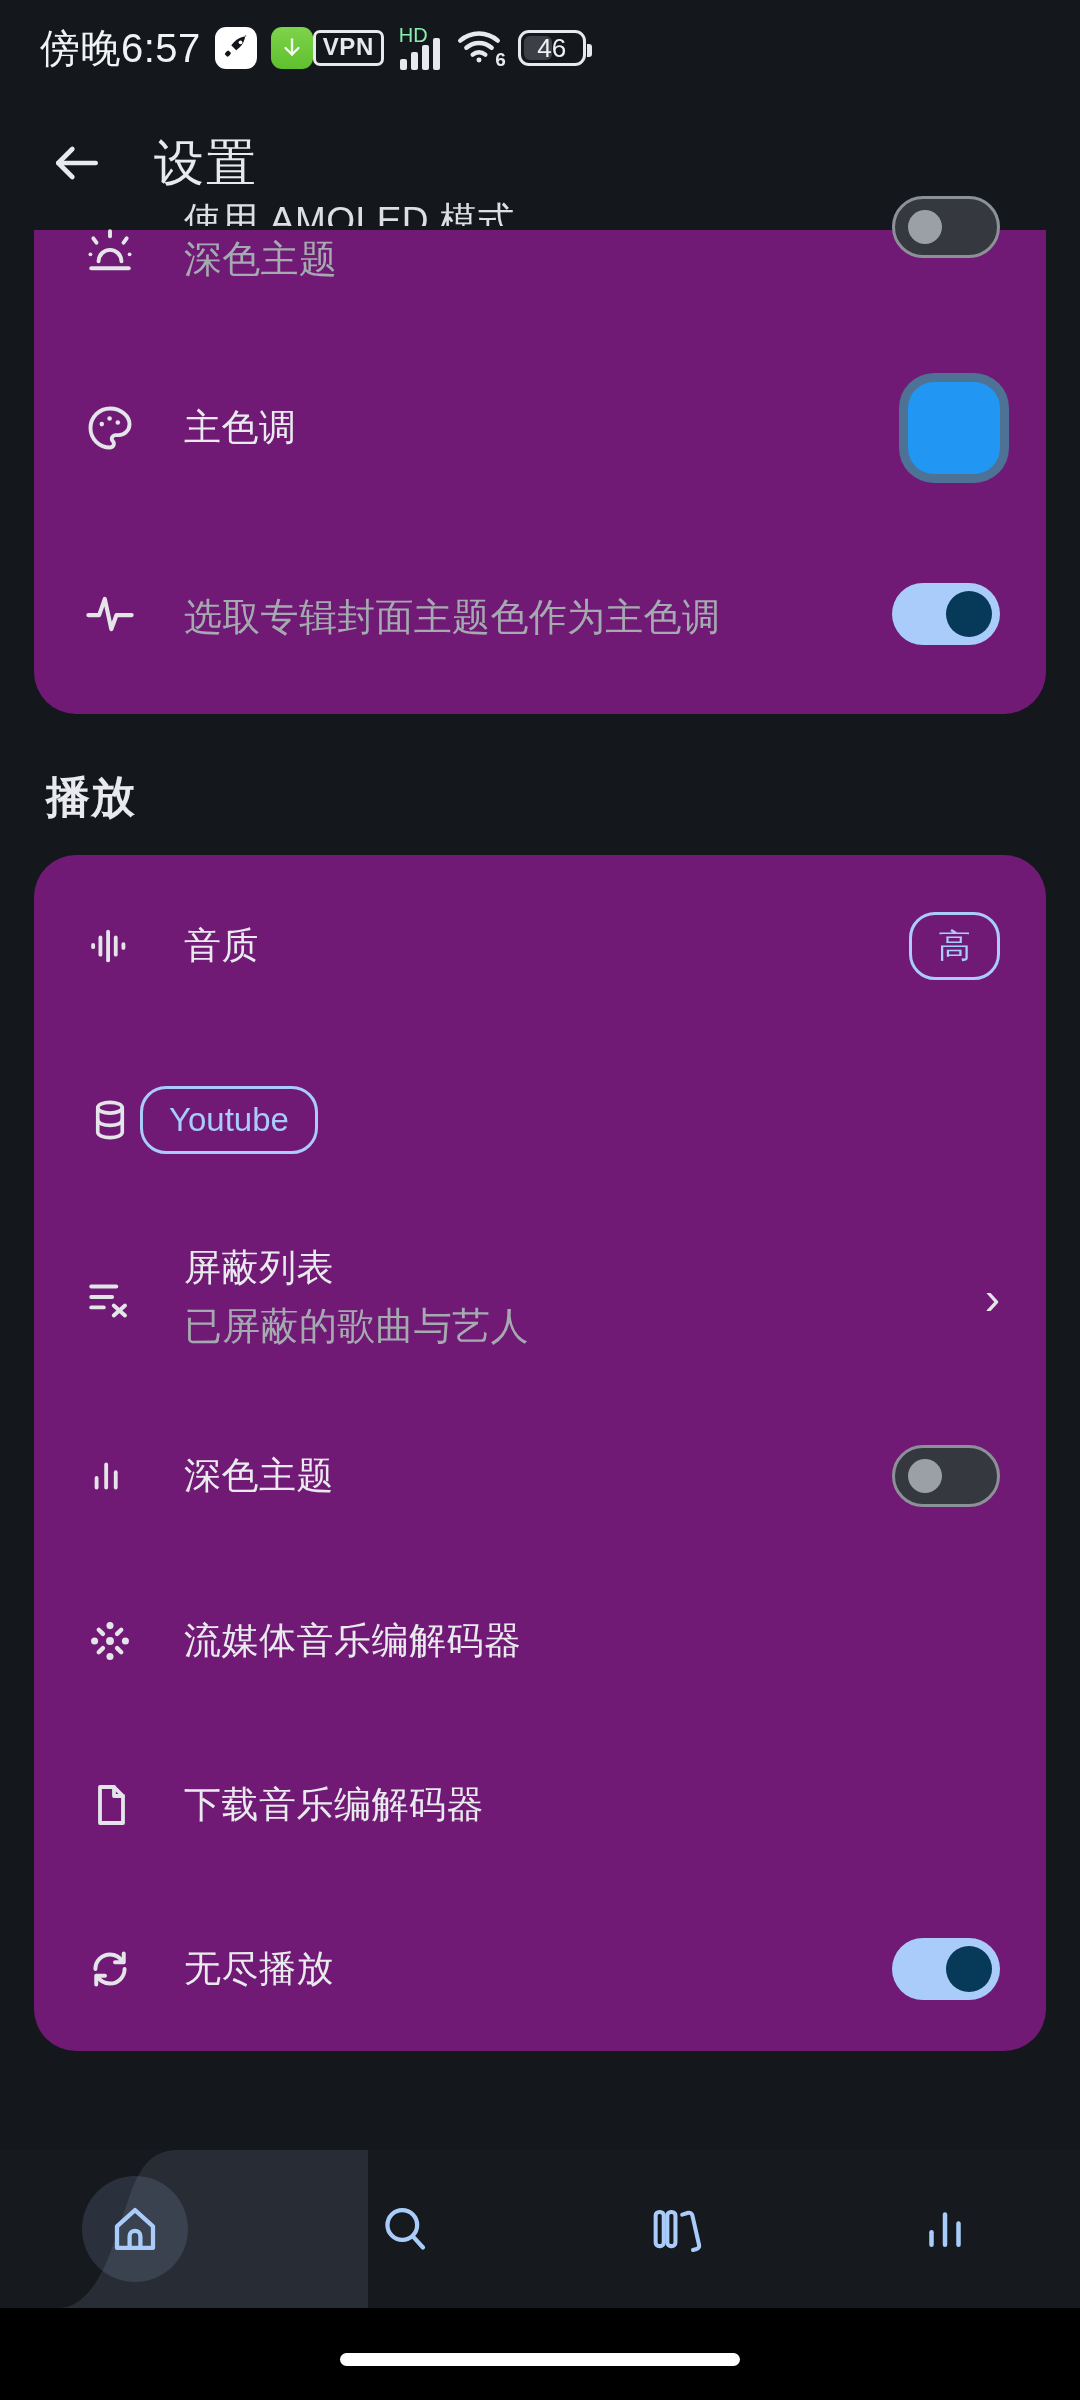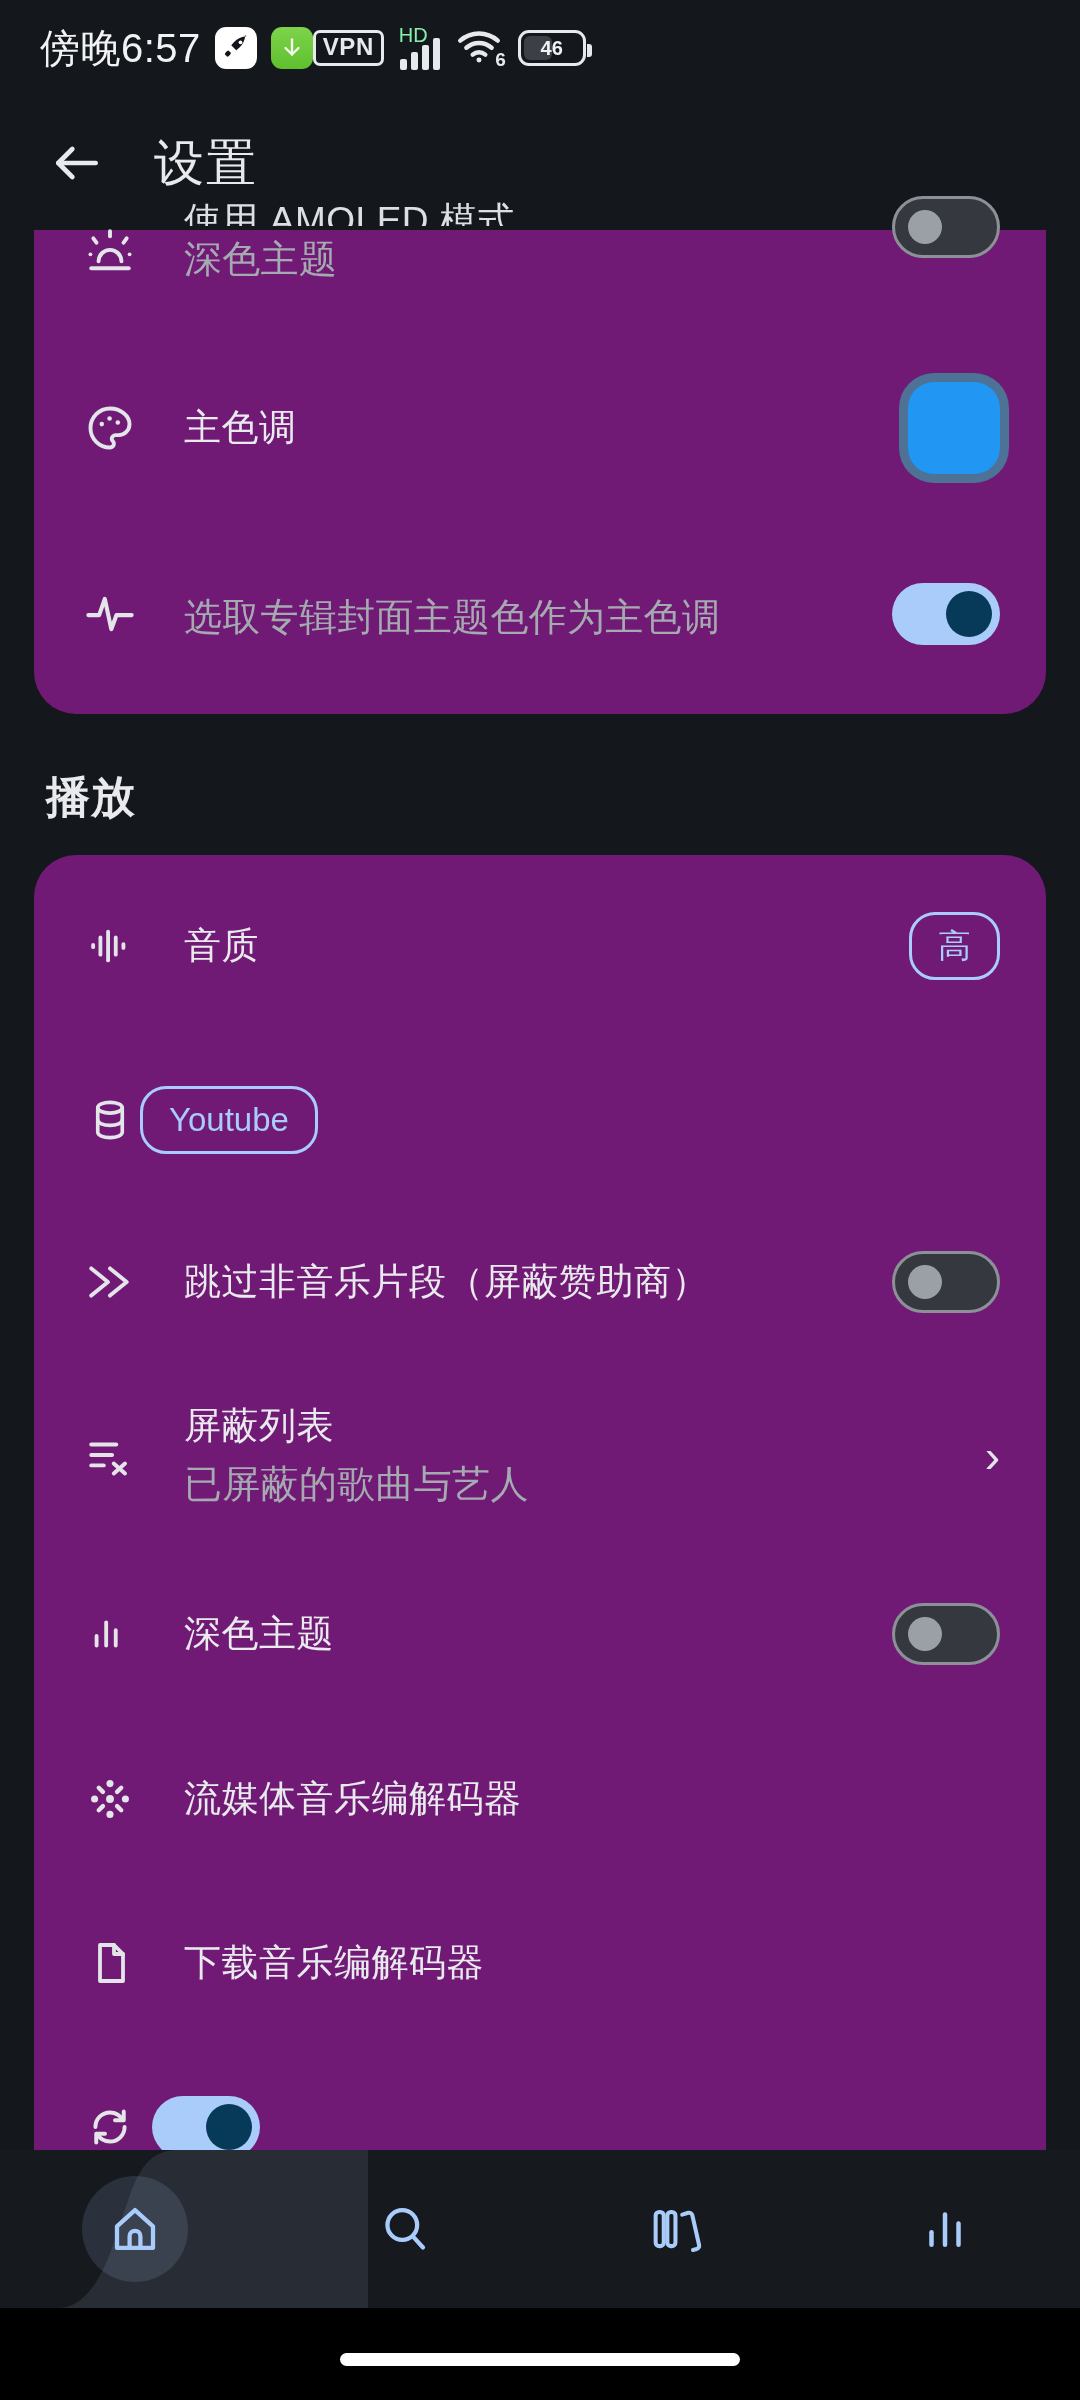--- a/index.html
+++ b/index.html
@@ -64,21 +64,21 @@
   .batt::after {
     content:""; position:absolute; right:-9px; top:11px;
     width:5px; height:13px; background:#E7E9EC; border-radius:0 3px 3px 0;
   }
   .batt-fill {
     position:absolute; left:3px; top:3px; bottom:3px;
     width:46%; background:#3C4046; border-radius:6px;
   }
   .batt-num {
     position:relative; width:100%; text-align:center;
-    color:#F1F2F4; font-size:20px; font-weight:bold; line-height:1;
+    color:#F1F2F4; font-size:26px; font-weight:normal; line-height:1;
   }
 
   
   .appbar {
     position:absolute; top:96px; left:0; width:1080px; height:134px;
     display:flex; align-items:center;
   }
   .back-btn {
     width:110px; height:110px; margin-left:22px;
     display:flex; align-items:center; justify-content:center;
@@ -337,36 +337,20 @@
             <ellipse cx="12" cy="5.6" rx="6.4" ry="2.8"></ellipse>
             <path d="M5.6 5.6v12.8c0 1.55 2.87 2.8 6.4 2.8s6.4-1.25 6.4-2.8V5.6"></path>
             <path d="M5.6 12c0 1.55 2.87 2.8 6.4 2.8s6.4-1.25 6.4-2.8"></path>
           </svg>
         </div>
         <div class="row-trail">
           <div class="chip">Youtube</div>
         </div>
       </div>
 
-      <div class="row" style="min-height:158px;">
-        <div class="row-ico">
-          <svg width="50" height="50" viewBox="0 0 24 24" fill="none" stroke="#E3E5E9" stroke-width="1.9" stroke-linecap="round" stroke-linejoin="round">
-            <polyline points="3,5.5 11,12 3,18.5"></polyline>
-            <polyline points="12,5.5 20,12 12,18.5"></polyline>
-          </svg>
-        </div>
-        <div class="row-text">
-          <div class="row-title">跳过非音乐片段（屏蔽赞助商）</div>
-        </div>
-        <div class="row-trail">
-          <div class="sw off">
-              <span class="knob"></span>
-            </div>
-        </div>
-      </div>
 
       <div class="row" style="min-height:190px;">
         <div class="row-ico">
           <svg width="50" height="50" viewBox="0 0 24 24" fill="none" stroke="#E3E5E9" stroke-width="1.9" stroke-linecap="round" stroke-linejoin="round">
             <line x1="3" y1="6.5" x2="15" y2="6.5"></line>
             <line x1="3" y1="11.5" x2="13" y2="11.5"></line>
             <line x1="3" y1="16.5" x2="9" y2="16.5"></line>
             <line x1="13.8" y1="15.6" x2="19.2" y2="20.4"></line>
             <line x1="19.2" y1="15.6" x2="13.8" y2="20.4"></line>
           </svg>
@@ -433,20 +417,23 @@
 
       <div class="row" style="min-height:164px;">
         <div class="row-ico">
           <svg width="50" height="50" viewBox="0 0 24 24" fill="none" stroke="#E3E5E9" stroke-width="1.9" stroke-linecap="round" stroke-linejoin="round">
             <path d="M19 12a7 7 0 0 1-7 7 7 7 0 0 1-6.1-3.6"></path>
             <path d="M5 12a7 7 0 0 1 7-7 7 7 0 0 1 6.1 3.6"></path>
             <polyline points="18.6,4.6 18.6,8.8 14.4,8.8"></polyline>
             <polyline points="5.4,19.4 5.4,15.2 9.6,15.2"></polyline>
           </svg>
         </div>
+        <div class="row-text">
+          <div class="row-title">无尽播放</div>
+        </div>
         <div class="row-trail">
           <div class="sw on">
               <span class="knob"></span>
             </div>
         </div>
       </div>
 
     </div>
 
   </div>

